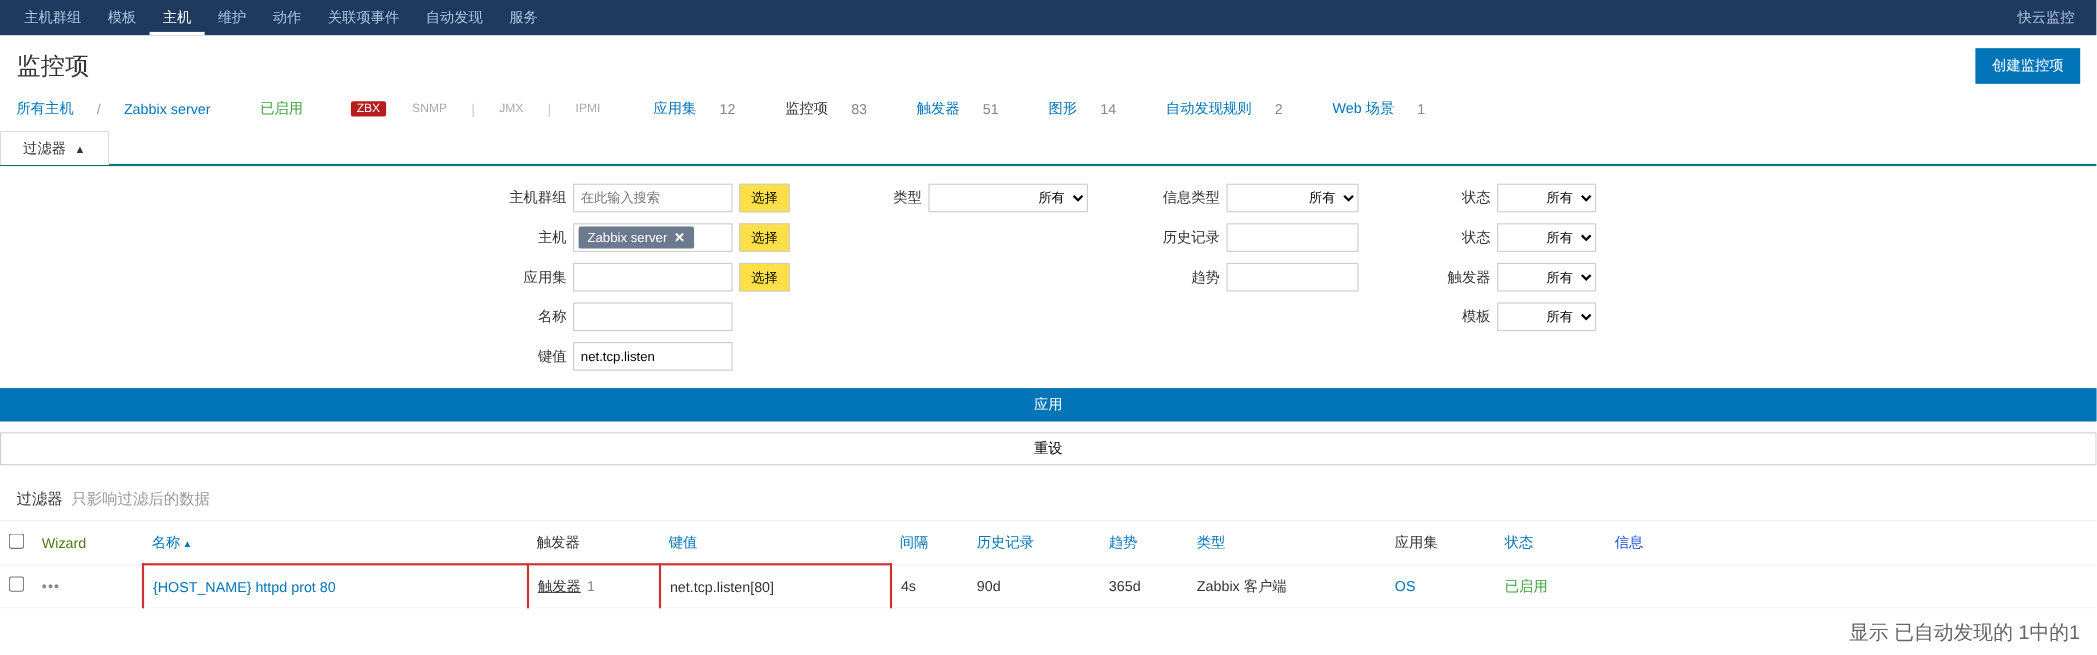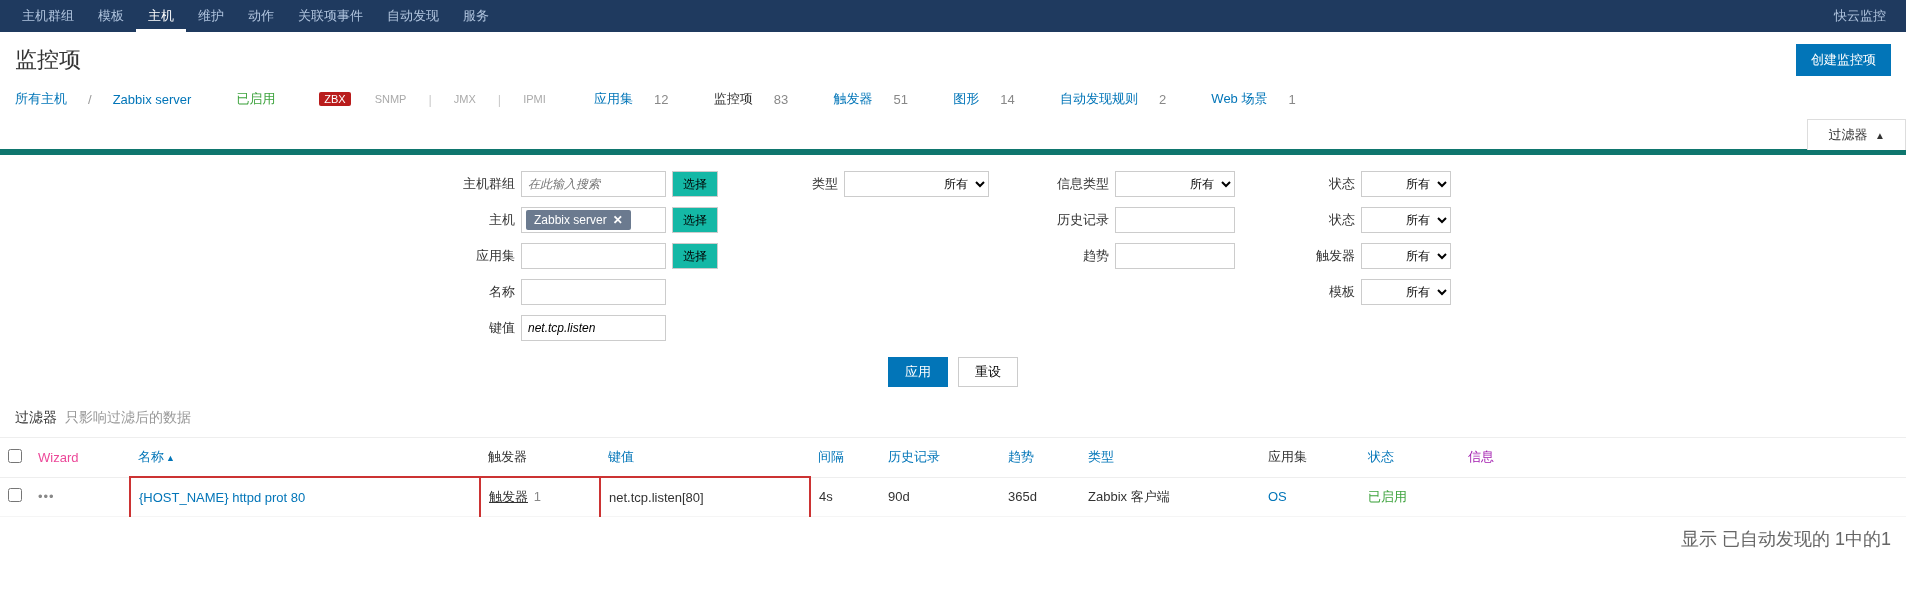--- a/index.html
+++ b/index.html
@@ -18,36 +18,36 @@
     .breadcrumb { padding: 6px 15px 10px 15px; display: flex; align-items: center; flex-wrap: wrap; gap: 19px; font-size: 13px; }
     .breadcrumb a { color: #0275b8; text-decoration: none; cursor: pointer; }
     .breadcrumb .sep { color: #999; margin: 0 2px; }
     .status-enabled { color: #3ea33e; }
     .tag-zbx { background: #b91c1c; color: #fff; padding: 1px 5px; font-size: 11px; border-radius: 2px; margin: 0 2px; }
     .tag-gray { color: #aaa; padding: 1px 3px; font-size: 11px; }
     .tag-sep { color: #ccc; }
     .crumb-count { color: #888; margin-left: 2px; }
     .crumb-active { color: #333; }
     
-    .filter-tab-row { display: flex; justify-content: flex-end; border-bottom: 6px solid #0f766e; }
+    .filter-tab-row { display: flex; justify-content: flex-start; border-bottom: 2px solid #0f766e; }
     .filter-tab { background: #fff; border: 1px solid #ddd; border-bottom: none; padding: 6px 20px; font-size: 13px; cursor: pointer; position: relative; top: 1px; }
     .filter-tab .arrow { font-size: 10px; margin-left: 4px; }
     
     .filter-body { padding: 16px 20px 8px 20px; display: flex; justify-content: center; gap: 60px; }
     .filter-col { display: flex; flex-direction: column; gap: 10px; }
     .filter-row { display: flex; align-items: center; gap: 6px; }
     .filter-label { width: 60px; text-align: right; color: #333; font-size: 13px; }
-    .filter-input { border: 1px solid #ccc; padding: 12px 6px; width: 145px; height: 16px; font-size: 12px; font-style: italic; }
+    .filter-input { border: 1px solid #ccc; padding: 12px 6px; width: 145px; height: 16px; font-size: 12px; }
     .filter-select { border: 1px solid #ccc; padding: 3px 4px; width: 90px; height: 26px; font-size: 12px; background: #fff; text-align: right; }
-    .btn-select { border: 1px solid #ccc; background: #14b8a6; padding: 4px 10px; height: 26px; cursor: pointer; font-size: 12px; }
+    .btn-select { border: 1px solid #ccc; background: #fde047; padding: 4px 10px; height: 26px; cursor: pointer; font-size: 12px; }
     .host-chip { background: #6b7a8f; color: #fff; padding: 3px 8px; border-radius: 2px; font-size: 12px; display: inline-flex; align-items: center; gap: 6px; }
     .host-chip .x { cursor: pointer; font-weight: bold; }
     .host-chip-wrap { border: 1px solid #ccc; padding: 2px 4px; width: 145px; height: 26px; display: flex; align-items: center; }
     
-    .filter-buttons { display: flex; justify-content: center; gap: 10px; padding: 8px 0 16px 0; }
+    .filter-buttons { display: flex; justify-content: center; gap: 10px; padding: 8px 0 16px 0; flex-direction: column; }
     .btn-apply { background: #0275b8; color: #fff; border: 1px solid #0275b8; padding: 5px 16px; font-size: 13px; cursor: pointer; }
     .btn-reset { background: #fff; border: 1px solid #ccc; padding: 5px 16px; font-size: 13px; cursor: pointer; }
     
     .annotation-row { position: relative; }
     .filter-hint { padding: 6px 15px 10px 15px; font-size: 14px; }
     .filter-hint .label { color: #333; }
     .filter-hint .sub { color: #999; margin-left: 4px; }
     .red-note { color: #cc3333; font-family: "KaiTi","STKaiti",serif; font-size: 20px; position: absolute; left: 335px; top: -6px; }
     
     table.data { width: 100%; border-collapse: collapse; }
@@ -200,31 +200,31 @@
   <div class="filter-hint">
     <span class="label">过滤器</span>
     <span class="sub">只影响过滤后的数据</span>
   </div>
 </div>
 
 <table class="data">
   <thead>
     <tr>
       <th class="nohead" style="width:30px"><input type="checkbox" style=""></th>
-      <th class="nohead" style="width:100px;color:#ec4899">Wizard</th>
+      <th class="nohead" style="width:100px;color:#4d7c0f">Wizard</th>
       <th style="width:350px"><span>名称</span><span class="sort-arrow">▲</span></th>
       <th style="width:120px;color:#333" class="nohead">触发器</th>
       <th style="width:210px">键值</th>
       <th style="width:70px">间隔</th>
       <th style="width:120px">历史记录</th>
       <th style="width:80px">趋势</th>
       <th style="width:180px">类型</th>
       <th style="width:100px;color:#333" class="nohead">应用集</th>
       <th style="width:100px">状态</th>
-      <th style="color:#a21caf" class="nohead">信息</th>
+      <th style="color:#1d4ed8" class="nohead">信息</th>
     </tr>
   </thead>
   <tbody>
     <tr>
       <td><input type="checkbox" style=""></td>
       <td><span class="wizard-dots">•••</span></td>
       <td class="red-box"><span class="cell-link">{HOST_NAME} httpd prot 80</span></td>
       <td class="red-box"><span class="cell-trigger">触发器</span> <span class="crumb-count">1</span></td>
       <td class="red-box">net.tcp.listen[80]</td>
       <td>4s</td>

